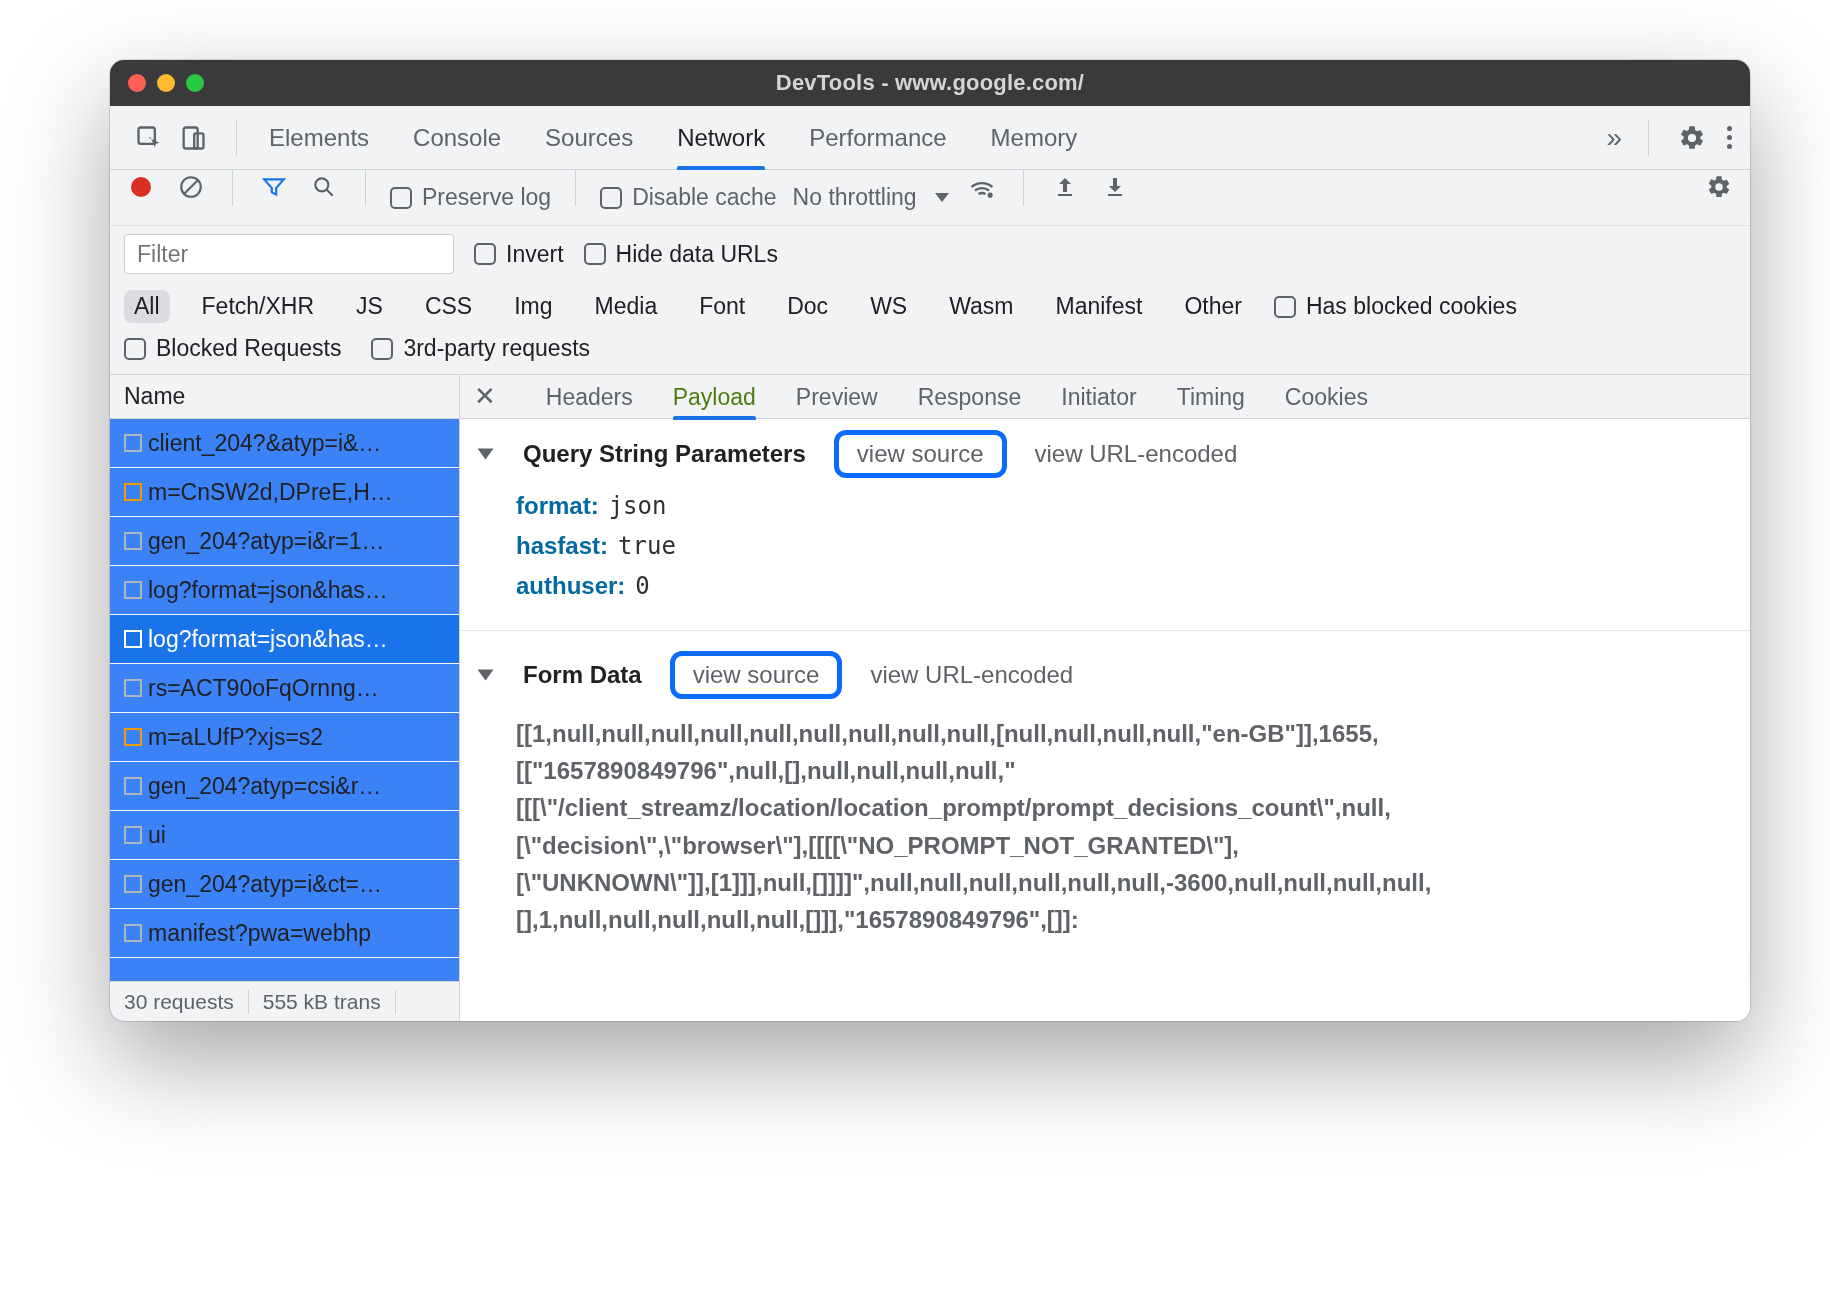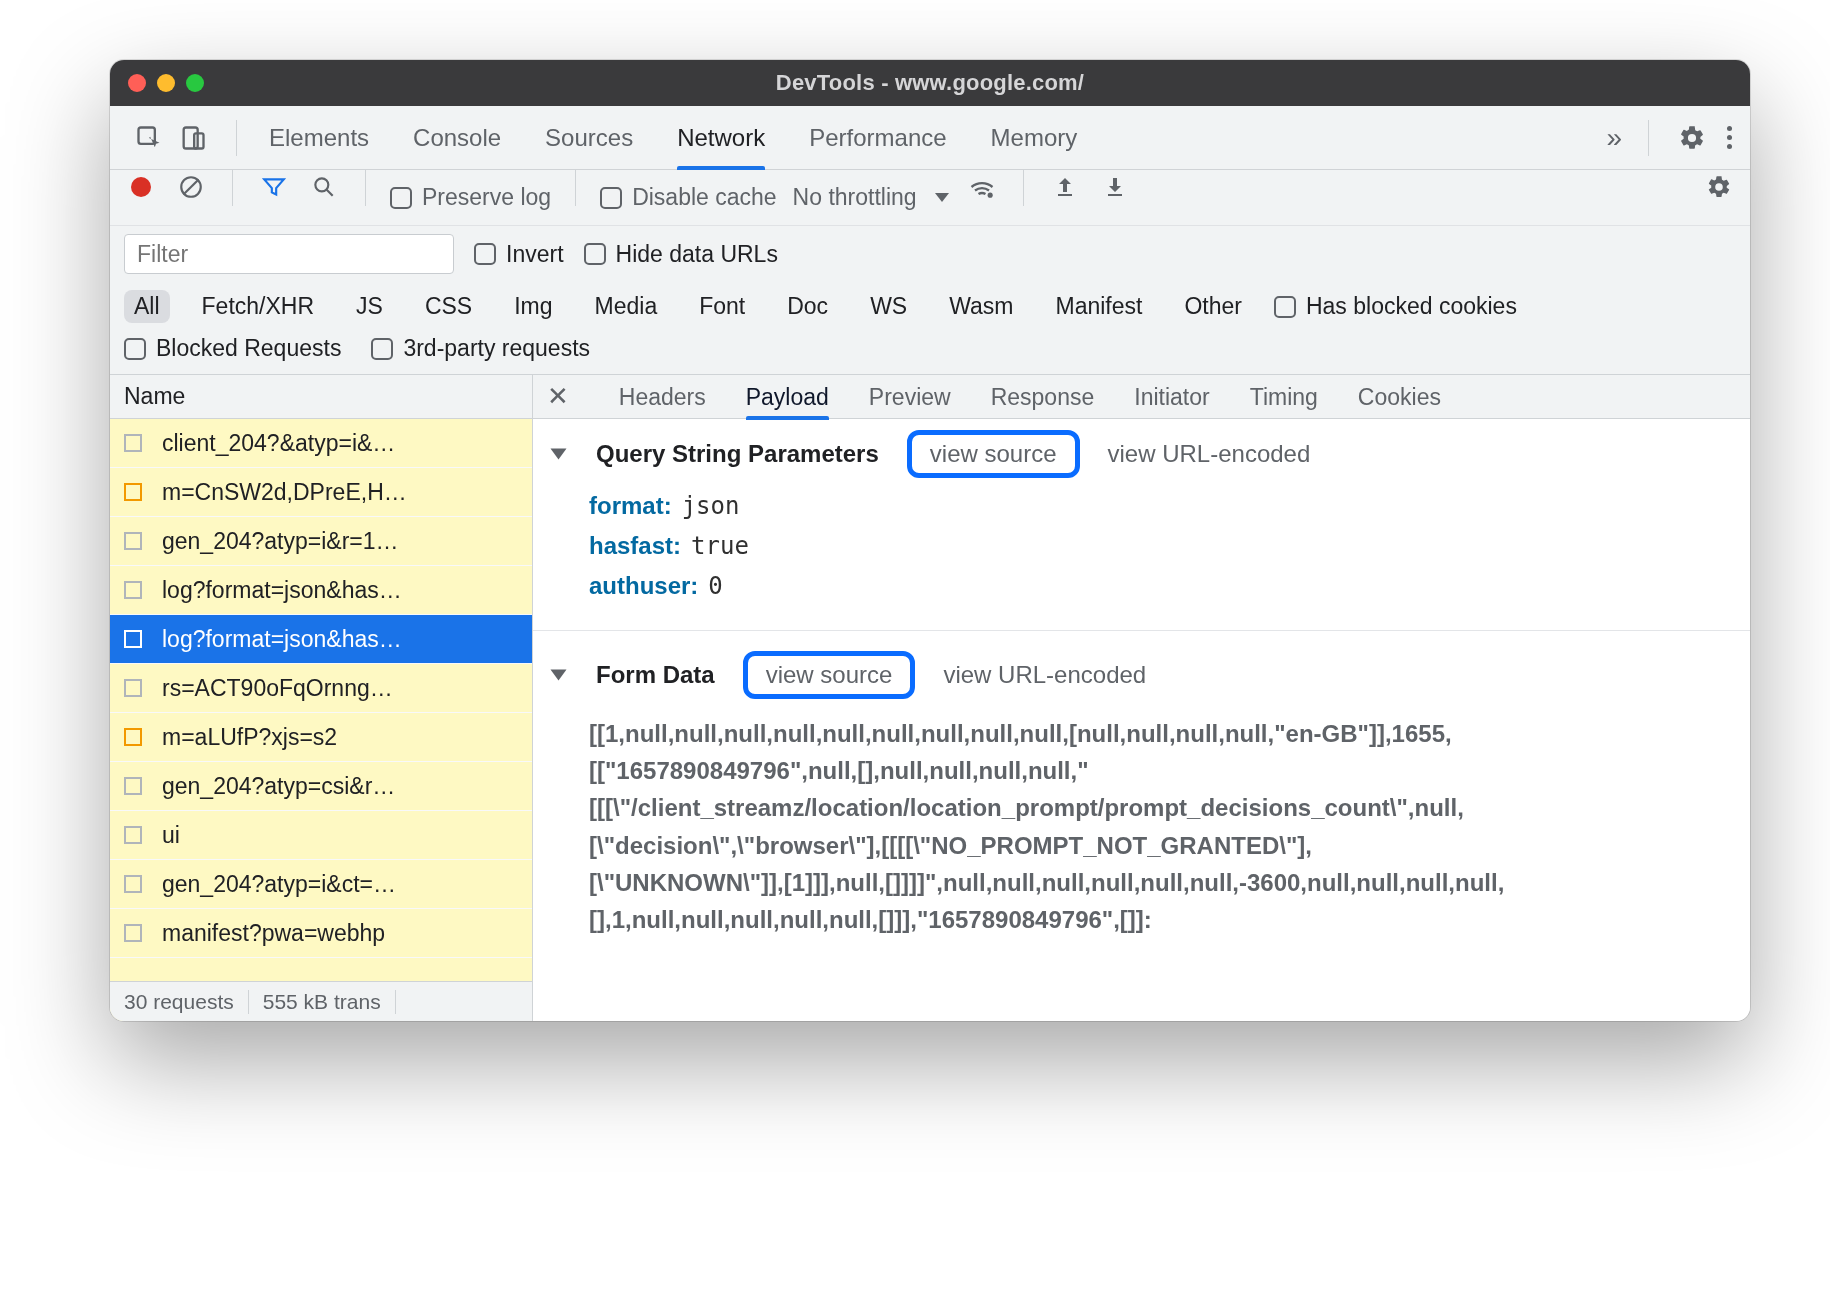--- a/index.html
+++ b/index.html
@@ -51,38 +51,38 @@
   .filter-panel{background:#f1f3f4; border-bottom:1px solid #cfd3d6;}
   .filter-row1{display:flex; align-items:center; gap:20px; padding:8px 14px; font-size:23px; color:#202124;}
   .filter-input{width:330px; height:40px; background:#fff; border:1px solid #c8ccd0; border-radius:4px; padding:0 12px; font-size:23px; color:#5f6368;}
   .filter-row2{display:flex; flex-wrap:nowrap; align-items:center; gap:22px; padding:8px 14px; font-size:23px; color:#202124;}
   .chip{padding:3px 10px; border-radius:8px;}
   .chip.active{background:#dadce0;}
   .filter-row3{display:flex; align-items:center; gap:30px; padding:4px 14px 12px; font-size:23px; color:#202124;}
 
   
   .split{display:flex; height:646px;}
-  .left{width:423px; border-right:1px solid #cfd3d6; background:#fef9c3; display:flex; flex-direction:column; min-width:0;}
+  .left{width:350px; border-right:1px solid #cfd3d6; background:#3b82f6; display:flex; flex-direction:column; min-width:0;}
   .col-head{height:44px; border-bottom:1px solid #cfd3d6; background:#f1f3f4; display:flex; align-items:center; padding:0 14px; font-size:23px; color:#202124;}
   .reqs{flex:1; overflow:hidden;}
-  .req{height:49px; display:flex; align-items:center; gap:20px; padding:0 14px; font-size:23px; color:#202124; white-space:nowrap; overflow:hidden; text-overflow:ellipsis; border-bottom:1px solid #f8f9fa;}
+  .req{height:49px; display:flex; align-items:center; gap:6px; padding:0 14px; font-size:23px; color:#202124; white-space:nowrap; overflow:hidden; text-overflow:ellipsis; border-bottom:1px solid #f8f9fa;}
   .req .ricon{width:18px;height:18px;border:2px solid #b0b5ba;flex-shrink:0;}
   .req .ricon.js{border-color:#f29900;}
   .req.selected{background:#1a73e8;color:#fff;}
   .req.selected .ricon{border-color:#fff;}
   .req span.txt{overflow:hidden;text-overflow:ellipsis;}
   .status{height:40px;border-top:1px solid #cfd3d6;background:#f1f3f4;display:flex;align-items:center;font-size:21px;color:#5f6368;}
   .status div{padding:0 14px;border-right:1px solid #cfd3d6;}
 
   
   .right{flex:1; background:#fff; display:flex; flex-direction:column; min-width:0;}
   .dtabs{height:44px; border-bottom:1px solid #cfd3d6; background:#f1f3f4; display:flex; align-items:center; gap:40px; padding:0 14px; font-size:23px; color:#5f6368;}
   .dtabs .close{font-size:26px; color:#5f6368; margin-right:10px;}
   .dtab{position:relative; line-height:44px; cursor:pointer;}
-  .dtab.active{color:#0f172a;}
+  .dtab.active{color:#4d7c0f;}
   .dtab.active::after{content:"";position:absolute;left:0;right:0;bottom:-1px;height:4px;background:#1a73e8;border-radius:2px 2px 0 0;}
   .details{flex:1; overflow:auto; padding:5px 20px 20px 20px;}
   .section{padding:6px 0 10px 0;}
   .sec-head{display:flex; align-items:center; gap:28px; font-size:24px; color:#5f6368;}
   .disc{width:0;height:0;border-top:8px solid transparent;border-bottom:8px solid transparent;border-left:11px solid #5f6368; transform:rotate(90deg); margin-right:4px;}
   .sec-title{font-weight:700; color:#202124;}
   .pill{border:5px solid #0a6cff; border-radius:12px; padding:5px 18px; color:#5f6368; font-size:24px;}
   .plain-link{color:#5f6368;}
   .kv{padding:8px 0 0 36px; font-size:24px;}
   .kv .row{padding:6px 0; display:flex; gap:10px;}

